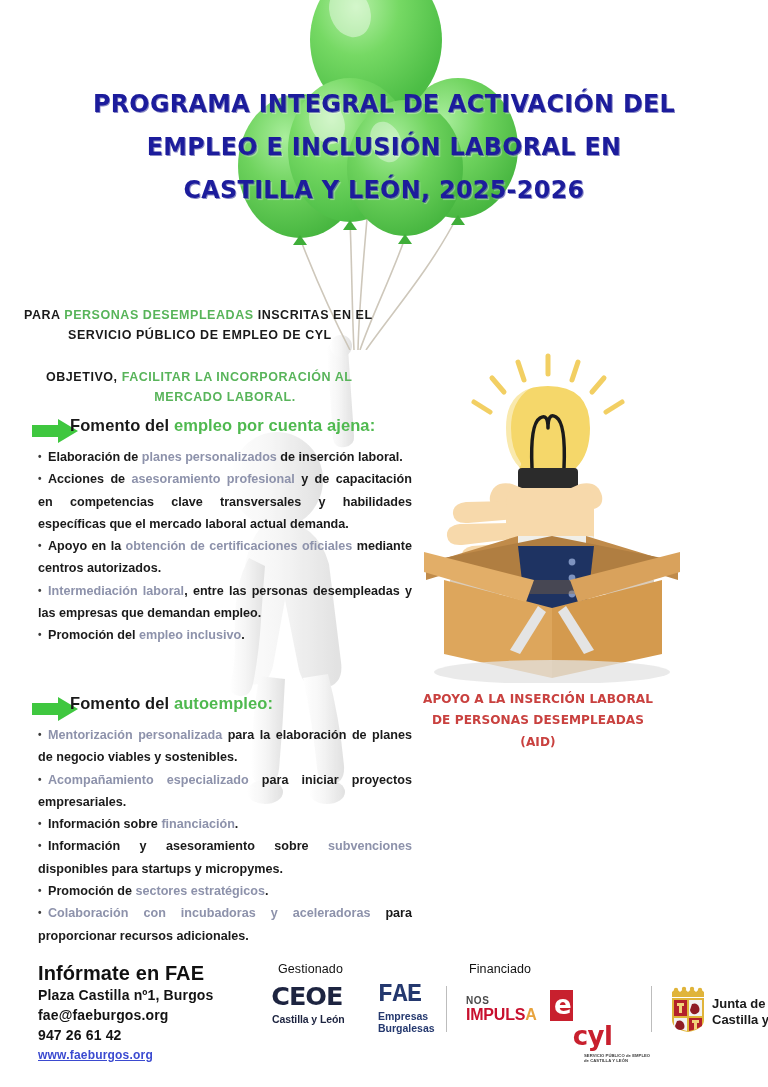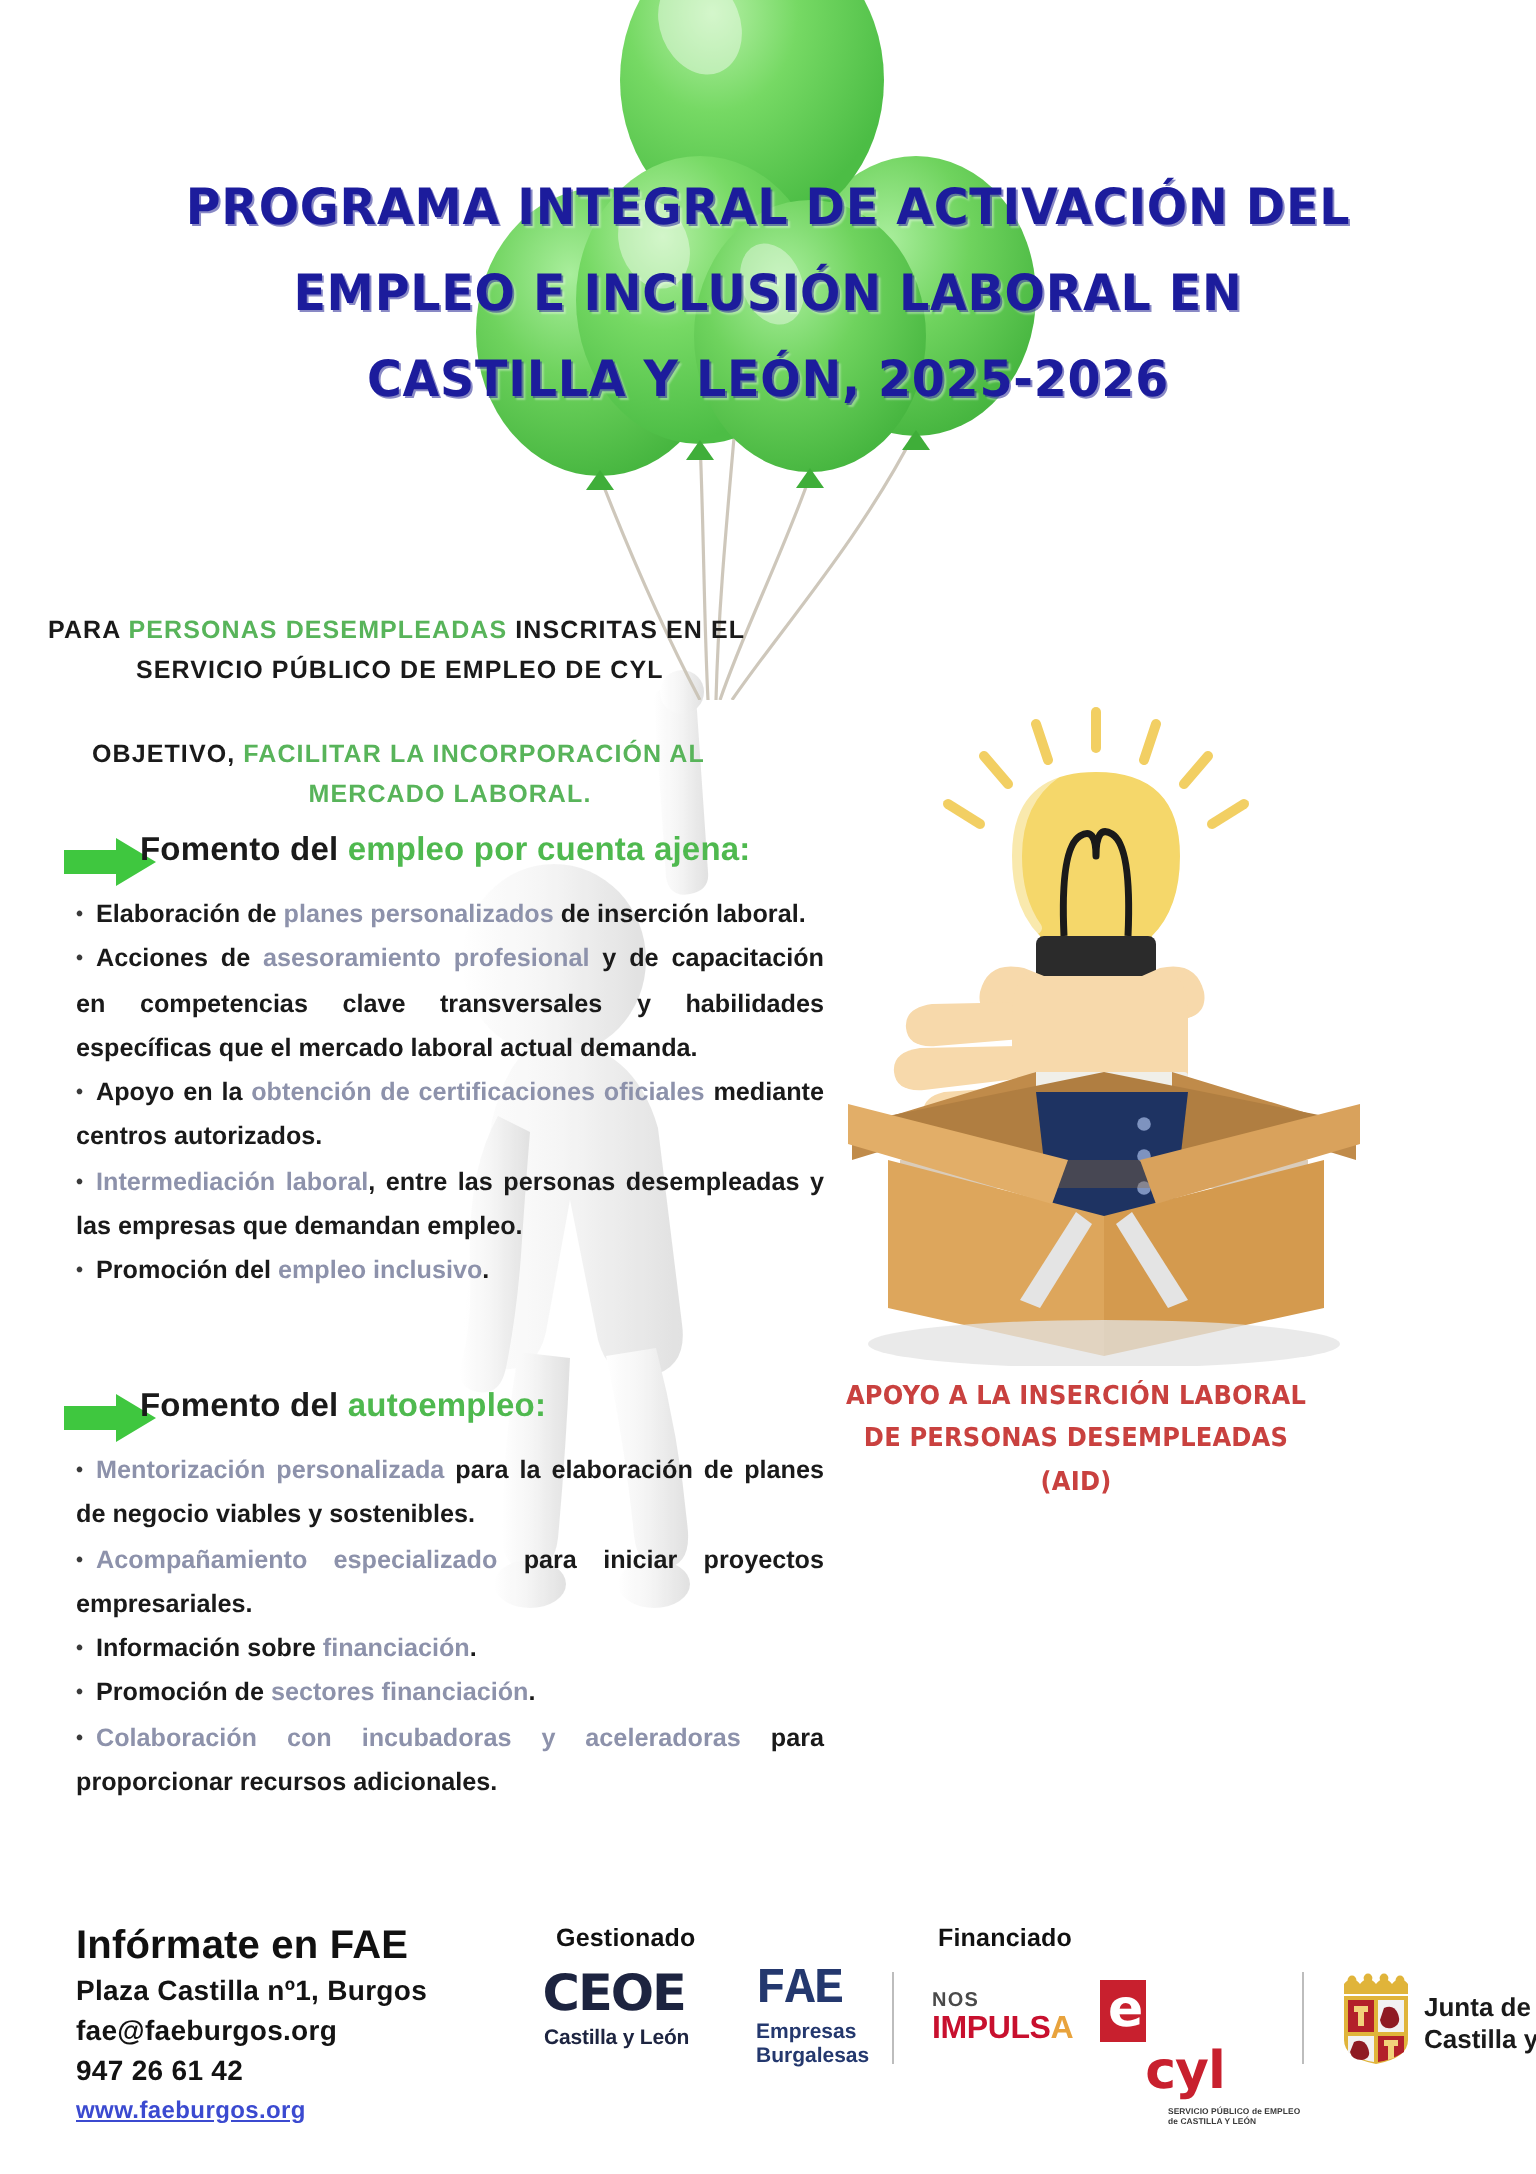--- a/index.html
+++ b/index.html
@@ -99,21 +99,21 @@
     font-size: 20px; font-weight: 700; letter-spacing: .1px; color: #111; line-height: 1.3;
   }
   #contact .r { font-size: 14px; font-weight: 700; color: #131313; line-height: 1.42; letter-spacing: .15px; }
   #contact .r.thin { font-weight: 600; }
   #contact .url {
     font-size: 12px; font-weight: 700; color: #3b4ad0;
     text-decoration: underline; letter-spacing: .2px; line-height: 1.5;
   }
 
   .credit-label {
-    position: absolute; font-size: 12.5px; font-weight: 700; color: #111; letter-spacing: .1px;
+    position: absolute; font-size: 12.5px; font-weight: 400; color: #111; letter-spacing: .1px;
   }
   #label-gestionado { left: 278px; top: 10px; }
   #label-financiado { left: 469px; top: 10px; }
 
   .logo { position: absolute; }
 
   
   #logo-ceoe { left: 272px; top: 984px; }
   #logo-ceoe .word {
     font-family: "DejaVu Sans", sans-serif;
@@ -335,21 +335,22 @@
       <path d="M0 6 L26 6 L26 0 L46 12 L26 24 L26 18 L0 18 Z" fill="#3fc73f"></path>
     </svg>
     <div class="sec-title">
       <span>Fomento del </span><span class="g">autoempleo:</span>
     </div>
   </div>
   <ul class="bullets">
       <li><span class="sub">Mentorización personalizada</span><span> para la elaboración de planes de negocio viables y sostenibles.</span></li>
       <li><span class="sub">Acompañamiento especializado</span><span> para iniciar proyectos empresariales.</span></li>
       <li><span>Información sobre </span><span class="sub">financiación</span><span>.</span></li>
-      <li><span>Promoción de </span><span class="sub">sectores financiación</span><span>.</span></li>
+      <li><span>Información y asesoramiento sobre </span><span class="sub">subvenciones</span><span> disponibles para startups y micropymes.</span></li>
+      <li><span>Promoción de </span><span class="sub">sectores estratégicos</span><span>.</span></li>
       <li><span class="sub">Colaboración con incubadoras y aceleradoras</span><span> para proporcionar recursos adicionales.</span></li>
     </ul>
 </div>
 
 <div id="aid-caption">
   <span>APOYO A LA INSERCIÓN LABORAL</span>
   <span>DE PERSONAS DESEMPLEADAS</span>
   <span>(AID)</span>
 </div>
 

